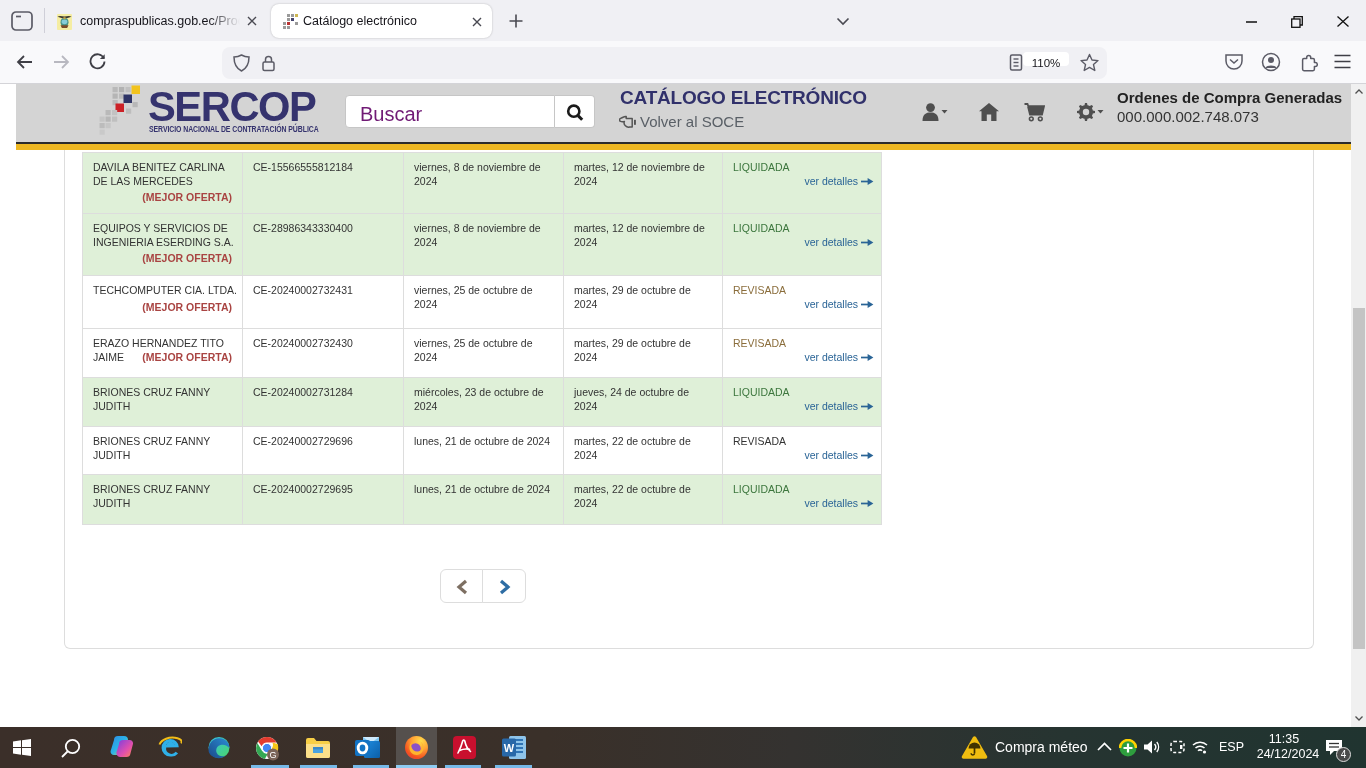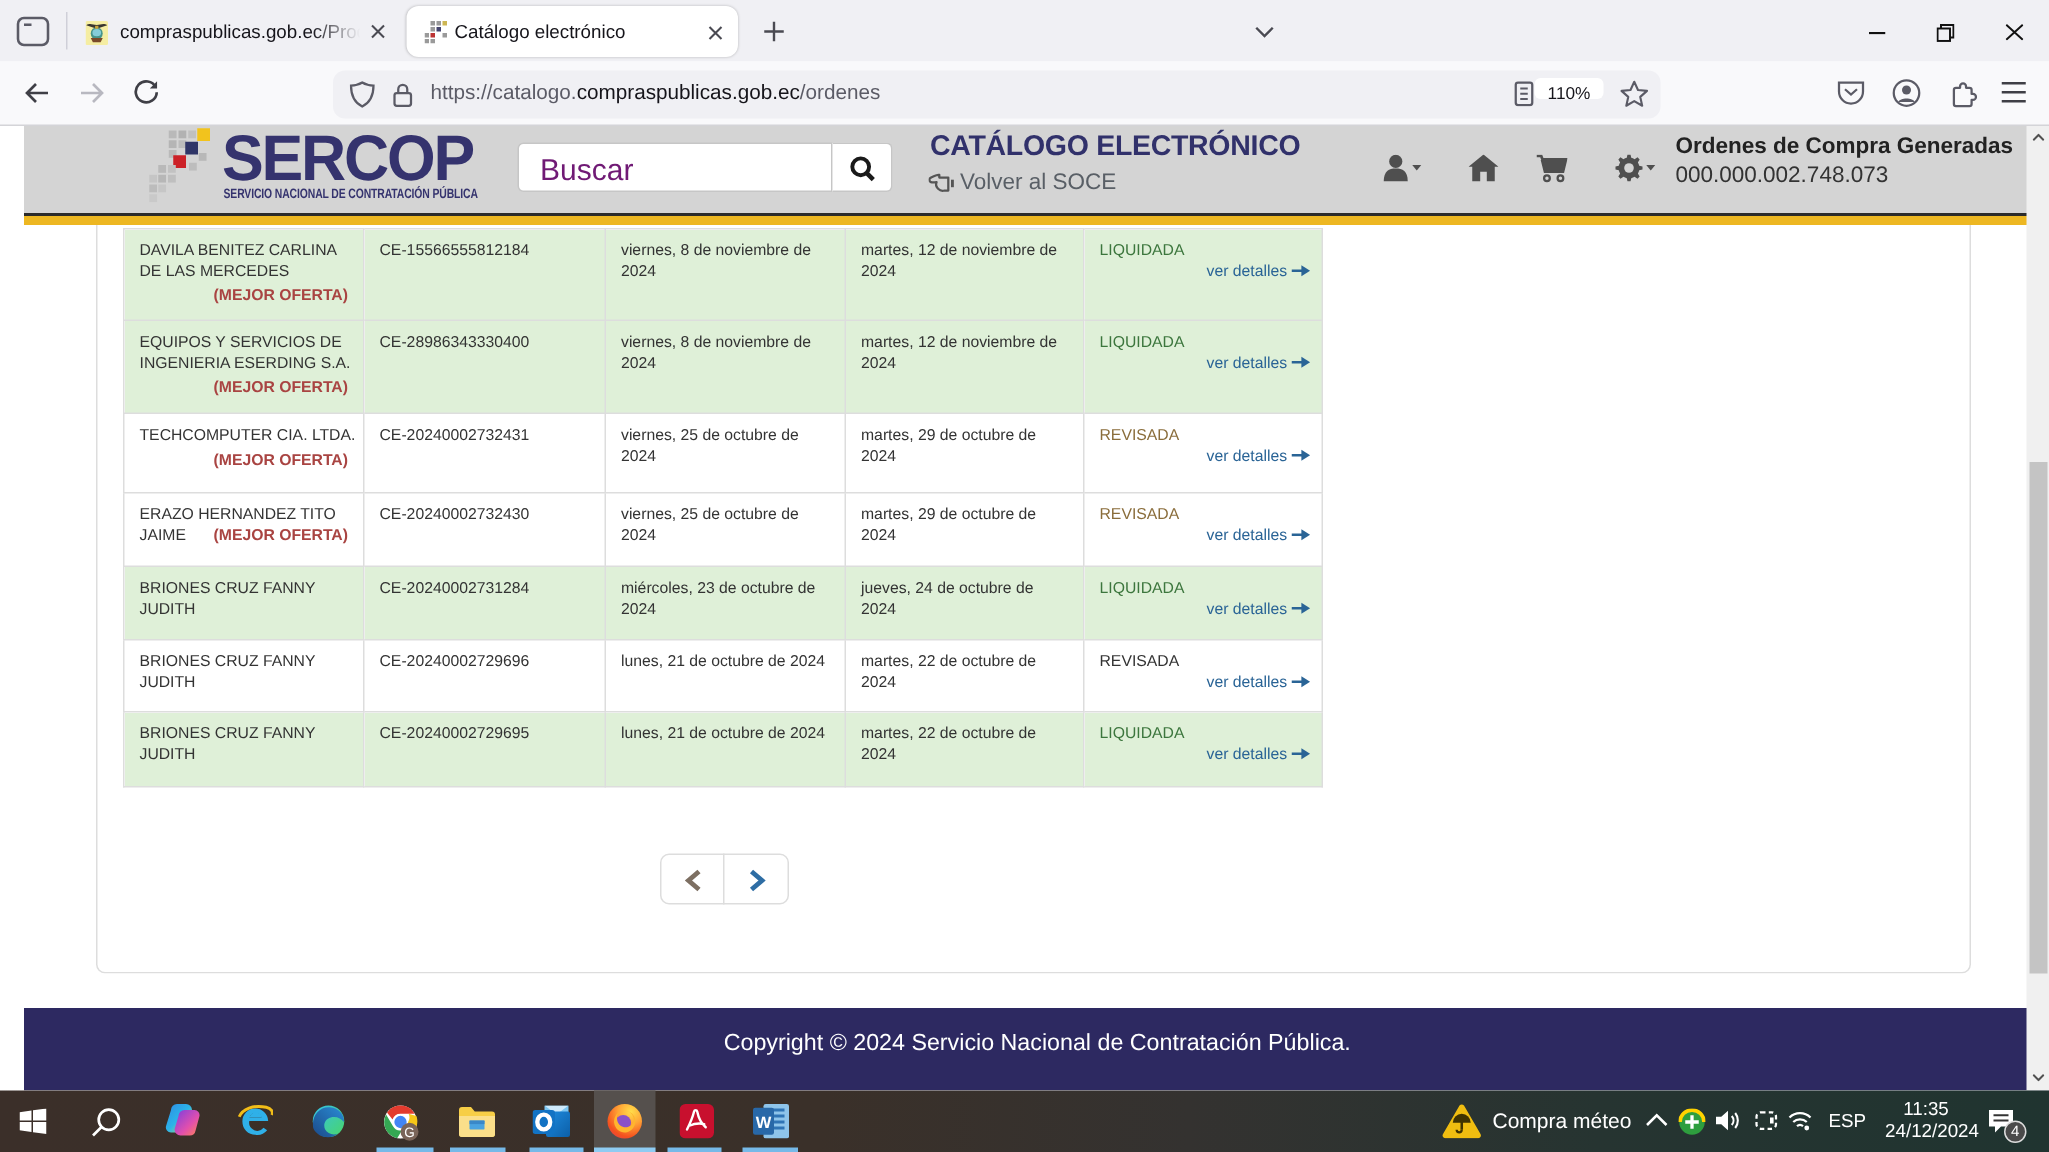--- a/index.html
+++ b/index.html
@@ -132,21 +132,20 @@
     <div id="urlbar">
 
       <svg class="abs" style="left:11px;top:7px" width="17" height="18" viewBox="0 0 17 18">
           <path d="M8.5 1 C11 2.5 13.5 3 16 3 C16 9 14.5 14 8.5 17 C2.5 14 1 9 1 3 C3.5 3 6 2.5 8.5 1 Z" fill="none" stroke="#5b5b66" stroke-width="1.5"></path>
         </svg>
 
       <svg class="abs" style="left:39px;top:7px" width="15" height="18" viewBox="0 0 15 18">
         <rect x="2" y="8" width="11" height="8.5" rx="1.5" fill="none" stroke="#5b5b66" stroke-width="1.5"></rect>
         <path d="M4.5 8 V5.5 A3 3 0 0 1 10.5 5.5 V8" fill="none" stroke="#5b5b66" stroke-width="1.5"></path>
       </svg>
-      <div class="abs" style="left:65px;top:7px;font-size:13.8px;color:#5b5b66;white-space:nowrap">https://catalogo.<span style="color:#15141a">compraspublicas.gob.ec</span>/ordenes</div>
 
       <svg class="abs" style="left:786px;top:7px" width="16" height="17" viewBox="0 0 16 17">
         <rect x="2.5" y="1" width="11" height="15" rx="1.5" fill="none" stroke="#5b5b66" stroke-width="1.5"></rect>
         <line x1="5.5" y1="5" x2="10.5" y2="5" stroke="#5b5b66" stroke-width="1.4"></line>
         <line x1="5.5" y1="8.5" x2="10.5" y2="8.5" stroke="#5b5b66" stroke-width="1.4"></line>
         <line x1="5.5" y1="12" x2="10.5" y2="12" stroke="#5b5b66" stroke-width="1.4"></line>
       </svg>
       <div id="zoompill">110%</div>
 
       <svg class="abs" style="left:858px;top:6px" width="19" height="19" viewBox="0 0 19 19">
@@ -341,21 +340,20 @@
             </svg>
         </div>
         <div class="pbtn" id="pnext">
           <svg style="position:absolute;left:16px;top:9px" width="12" height="16" viewBox="0 0 12 16">
               <path d="M2 2 L9 8 L2 14" fill="none" stroke="#2e6da4" stroke-width="3.2"></path>
             </svg>
         </div>
       </div>
     </div>
 
-    <div id="footer">Copyright © 2024 Servicio Nacional de Contratación Pública.</div>
   </div>
 
   <div id="sbar">
     <svg class="abs" style="left:4px;top:5px" width="8" height="5" viewBox="0 0 8 5">
         <path d="M0.5 4.5 L4 1 L7.5 4.5" fill="none" stroke="#505050" stroke-width="1.3"></path>
       </svg>
     <div id="sthumb"></div>
     <svg class="abs" style="left:4px;top:632px" width="8" height="5" viewBox="0 0 8 5">
         <path d="M0.5 0.5 L4 4 L7.5 0.5" fill="none" stroke="#505050" stroke-width="1.3"></path>
       </svg>

